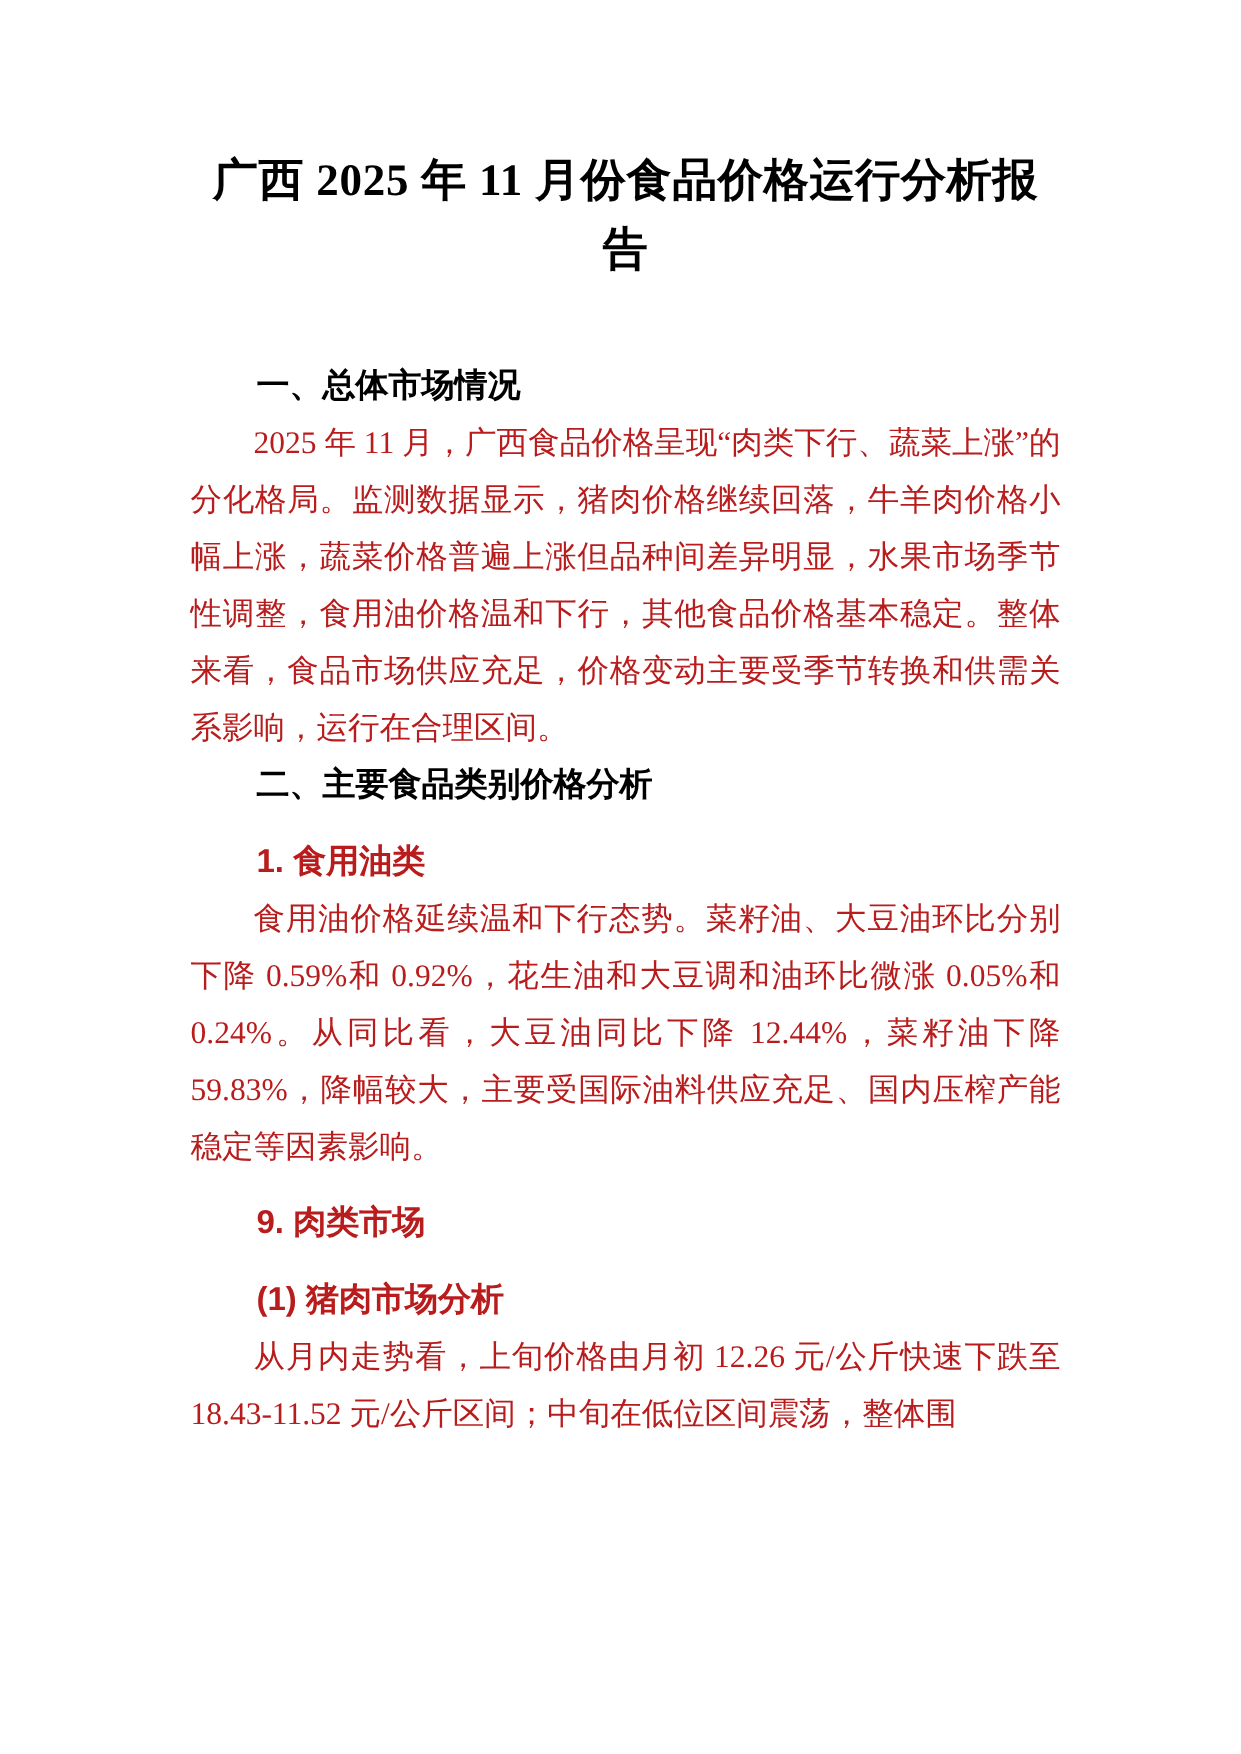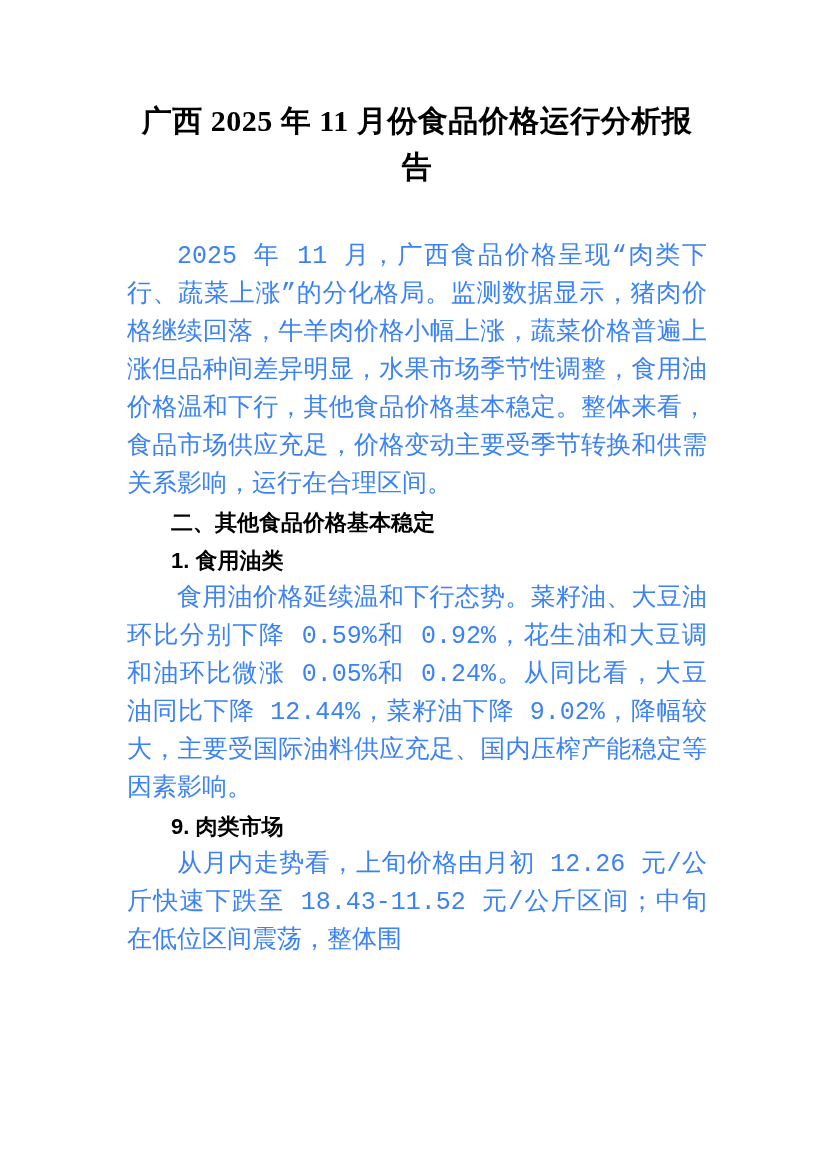--- a/index.html
+++ b/index.html
@@ -37,37 +37,40 @@
     line-height: 38px;
     text-indent: 2em;
     color: #000000;
   }
   .h2, .h3 {
     font-family: "Liberation Sans", sans-serif;
     font-weight: 700;
     font-size: 22px;
     line-height: 38px;
     text-indent: 2em;
-    color: #000000;
+    color: #b91c1c;
+    margin-top: 13px;
   }
   .p {
-    font-family: Liberation Mono, monospace;
-    font-size: 25px;
+    font-family: Liberation Serif, serif;
+    font-size: 21px;
     line-height: 38px;
     text-align: justify;
     text-indent: 2em;
-    color: #3b82f6;
+    color: #b91c1c;
   }
 </style>
 </head>
 <body>
 
 <div class="page">
   <h1 class="doc-title">广西 2025 年 11 月份食品价格运行分析报告</h1>
   <div class="doc-body">
+      <div class="block h1">一、总体市场情况</div>
       <div class="block p">2025 年 11 月，广西食品价格呈现“肉类下行、蔬菜上涨”的分化格局。监测数据显示，猪肉价格继续回落，牛羊肉价格小幅上涨，蔬菜价格普遍上涨但品种间差异明显，水果市场季节性调整，食用油价格温和下行，其他食品价格基本稳定。整体来看，食品市场供应充足，价格变动主要受季节转换和供需关系影响，运行在合理区间。</div>
-      <div class="block h1">二、其他食品价格基本稳定</div>
+      <div class="block h1">二、主要食品类别价格分析</div>
       <div class="block h2">1. 食用油类</div>
-      <div class="block p">食用油价格延续温和下行态势。菜籽油、大豆油环比分别下降 0.59%和 0.92%，花生油和大豆调和油环比微涨 0.05%和 0.24%。从同比看，大豆油同比下降 12.44%，菜籽油下降 9.02%，降幅较大，主要受国际油料供应充足、国内压榨产能稳定等因素影响。</div>
+      <div class="block p">食用油价格延续温和下行态势。菜籽油、大豆油环比分别下降 0.59%和 0.92%，花生油和大豆调和油环比微涨 0.05%和 0.24%。从同比看，大豆油同比下降 12.44%，菜籽油下降 59.83%，降幅较大，主要受国际油料供应充足、国内压榨产能稳定等因素影响。</div>
       <div class="block h2">9. 肉类市场</div>
+      <div class="block h3">(1) 猪肉市场分析</div>
       <div class="block p">从月内走势看，上旬价格由月初 12.26 元/公斤快速下跌至 18.43-11.52 元/公斤区间；中旬在低位区间震荡，整体围</div>
     </div>
 </div>
 
 </body></html>

